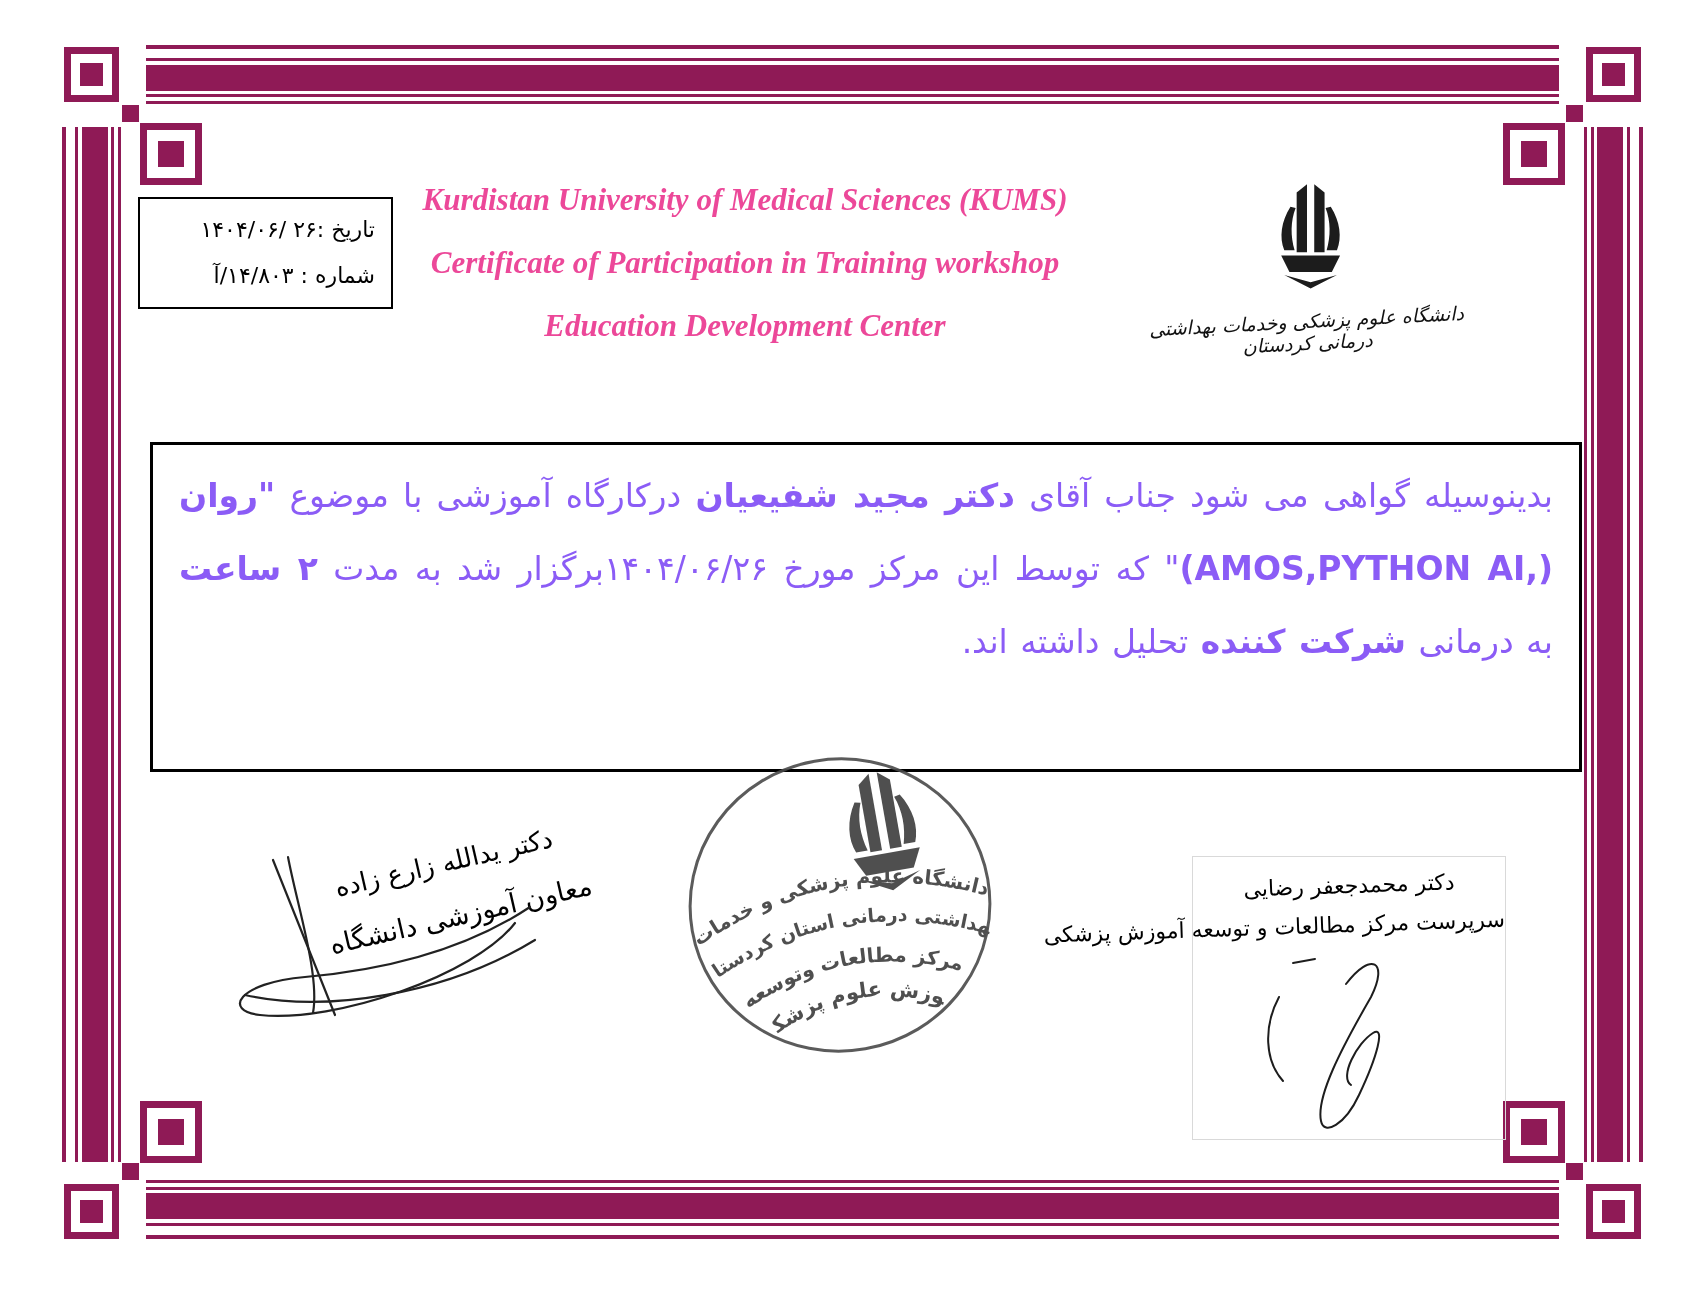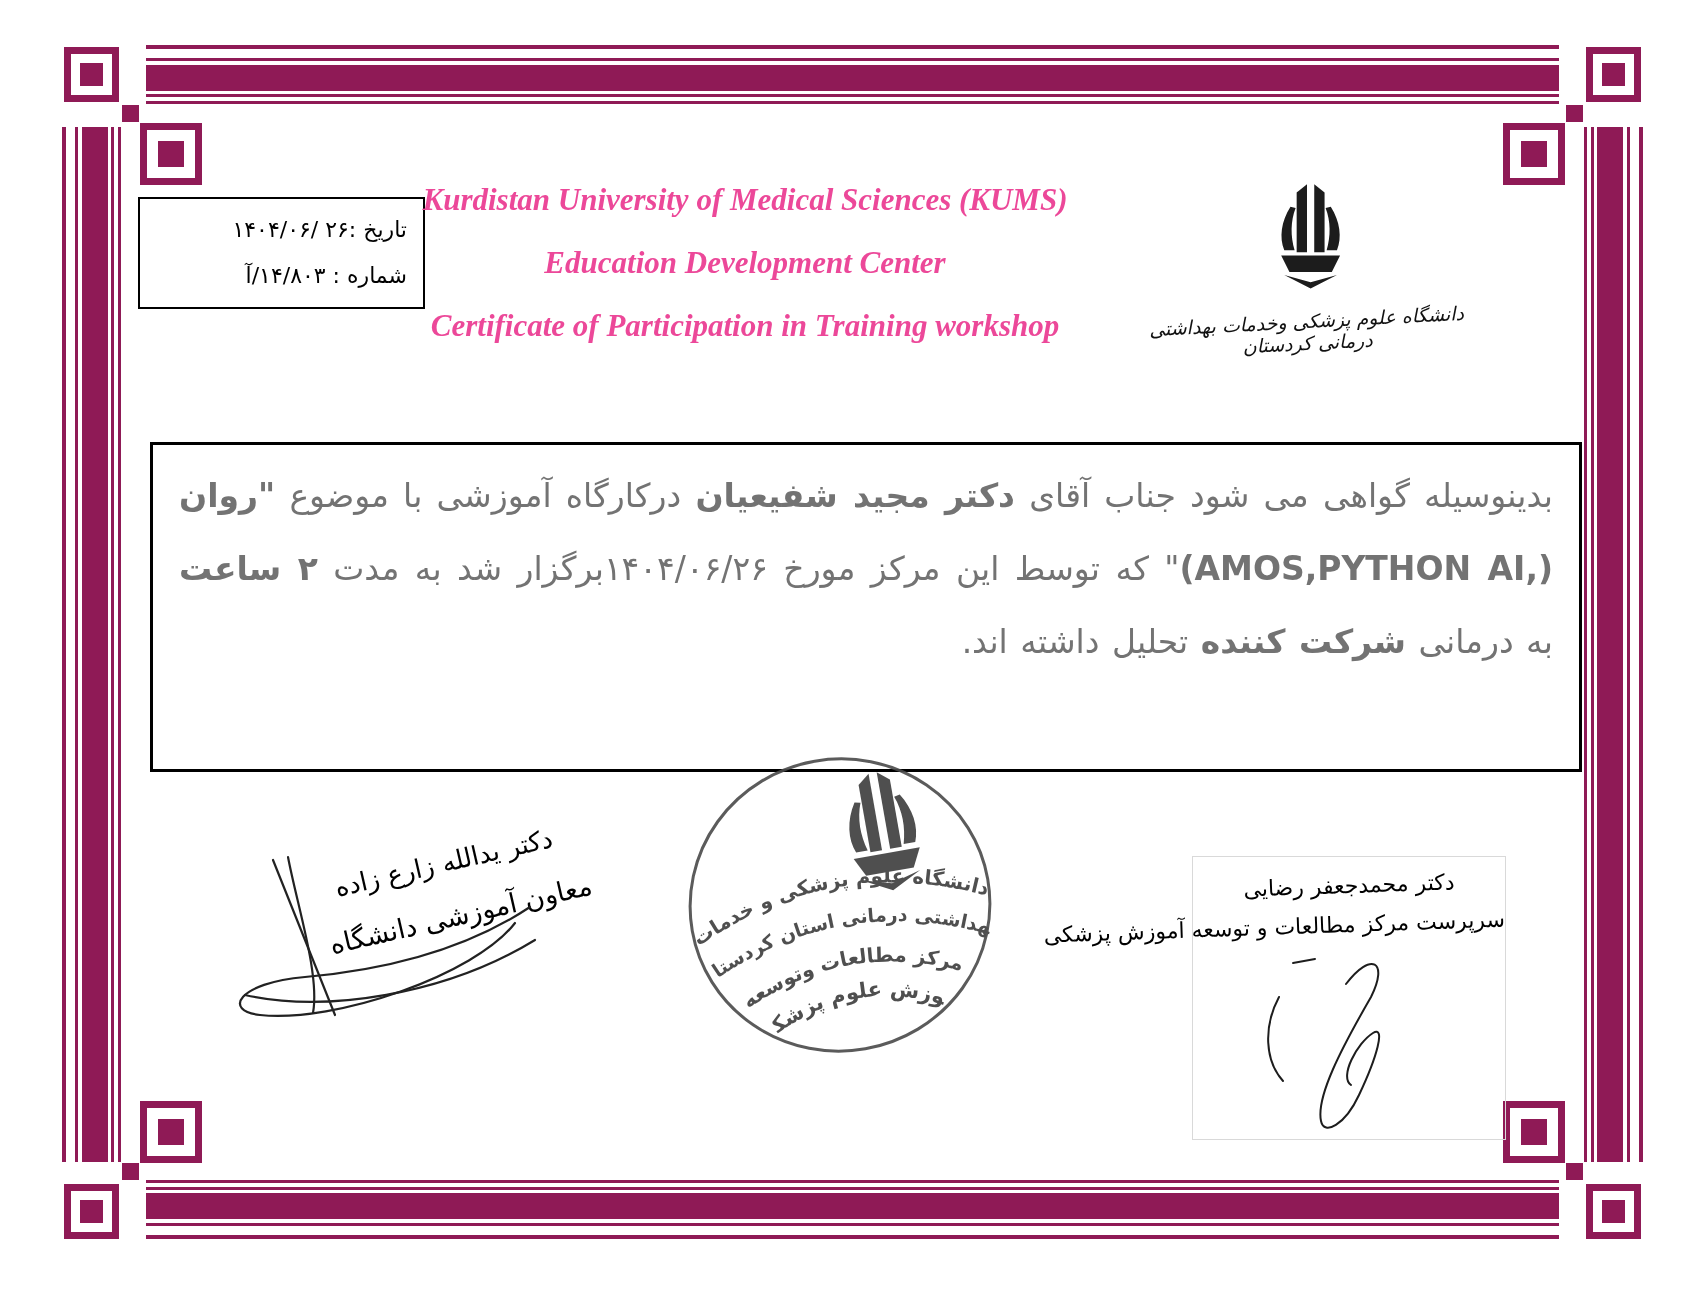--- a/index.html
+++ b/index.html
@@ -16,32 +16,32 @@
   .band-right{left:1584px;top:127px;width:59px;height:1035px;
     background:linear-gradient(270deg,#8F1A56 0 4px,#fff 4px 13px,#8F1A56 13px 16px,#fff 16px 20px,#8F1A56 20px 46px,#fff 46px 49px,#8F1A56 49px 52px,#fff 52px 56px,#8F1A56 56px 59px);}
   .sq-o{position:absolute;width:55px;height:55px;border:7px solid #8F1A56;box-sizing:border-box;
         display:flex;align-items:center;justify-content:center;background:#fff;}
   .sq-o2{position:absolute;width:62px;height:62px;border:7px solid #8F1A56;box-sizing:border-box;
         display:flex;align-items:center;justify-content:center;background:#fff;}
   .sq-fill{width:23px;height:23px;background:#8F1A56;}
   .sq-fill2{width:26px;height:26px;background:#8F1A56;}
   .sq-s{position:absolute;width:17px;height:17px;background:#8F1A56;}
   
-  .date-box{position:absolute;left:138px;top:197px;width:287px;height:112px;border:2px solid #000;
+  .date-box{position:absolute;left:138px;top:197px;width:255px;height:112px;border:2px solid #000;
             direction:rtl;text-align:right;padding:8px 16px 0 10px;box-sizing:border-box;
             font-size:22px;line-height:46px;color:#000;}
   .titles{position:absolute;left:300px;top:168px;width:890px;text-align:center;
           font-family:"Liberation Serif",serif;font-weight:bold;font-style:italic;
           font-size:31px;line-height:63px;color:#ec4899;}
   .logo-wrap{position:absolute;left:1252px;top:180px;width:110px;height:124px;}
   .logo-caption{position:absolute;left:1142px;top:310px;width:330px;text-align:center;
           direction:rtl;font-size:19px;font-style:italic;color:#111;transform:rotate(-3deg);}
   
   .text-box{position:absolute;left:150px;top:442px;width:1432px;height:330px;border:3px solid #000;
-            box-sizing:border-box;direction:rtl;padding:14px 26px 0 26px;color:#737373;}
+            box-sizing:border-box;direction:rtl;padding:14px 26px 0 26px;color:#8b5cf6;}
   .tline{font-size:33px;line-height:73px;text-align:justify;text-align-last:justify;
          word-spacing:2px;white-space:nowrap_off;}
   .tline.last{text-align:right;text-align-last:right;}
   .b{font-weight:bold;}
   
   .sig-left-text{position:absolute;left:262px;top:856px;width:300px;direction:rtl;
          transform:rotate(-13deg);color:#000;}
   .sig-left-text .l1{font-size:26px;text-align:right;}
   .sig-left-text .l2{font-size:27px;margin-top:24px;transform:translateX(28px);text-align:right;}
   .sig-left-scribble{position:absolute;left:185px;top:845px;}
@@ -115,22 +115,22 @@
       </div>
   </div>
 
   <div class="date-box">
     <div>تاریخ :۲۶ /۱۴۰۴/۰۶</div>
     <div>شماره : ۱۴/۸۰۳/آ</div>
   </div>
 
   <div class="titles">
     <div>Kurdistan University of Medical Sciences (KUMS)</div>
+    <div>Certificate of Participation in Training workshop</div>
     <div>Education Development Center</div>
-    <div>Certificate of Participation in Training workshop</div>
   </div>
 
   <div class="logo-wrap">
     <svg width="110" height="124" viewBox="0 0 100 120" fill="#1c1c1c">
         <use href="#kums"></use>
       </svg>
   </div>
   <div class="logo-caption">دانشگاه علوم پزشکی وخدمات بهداشتی درمانی کردستان</div>
 
   <div class="text-box">

